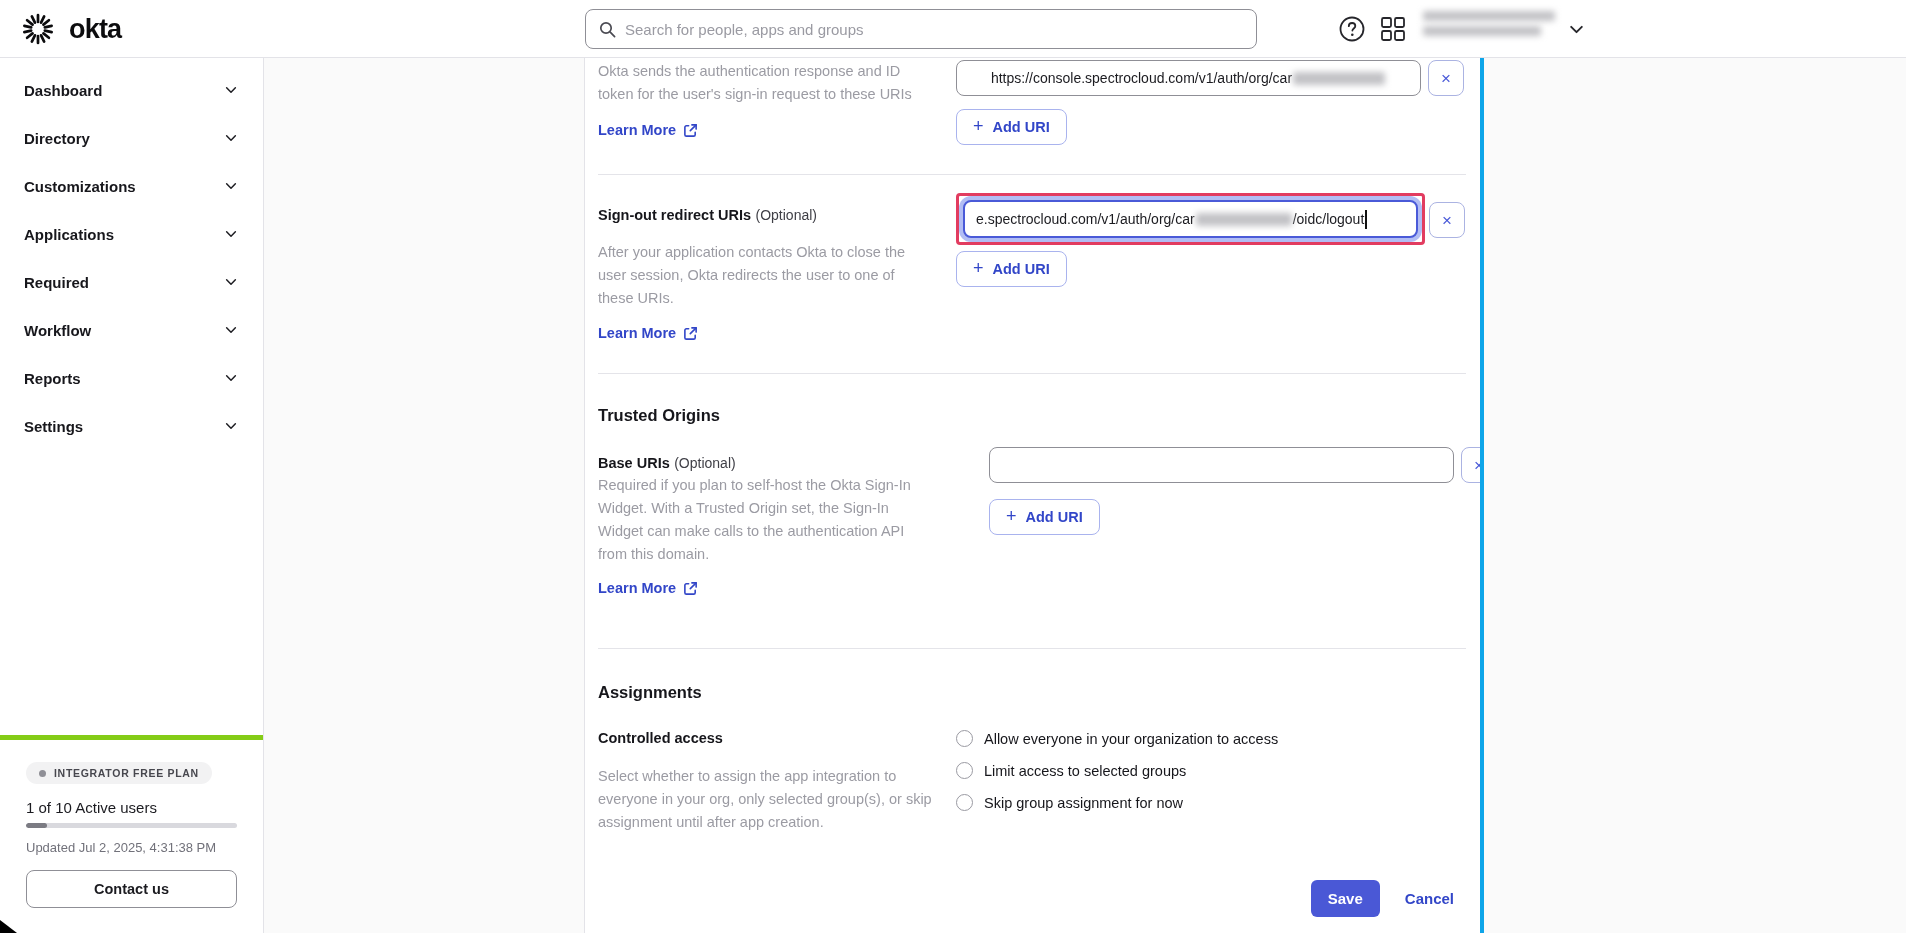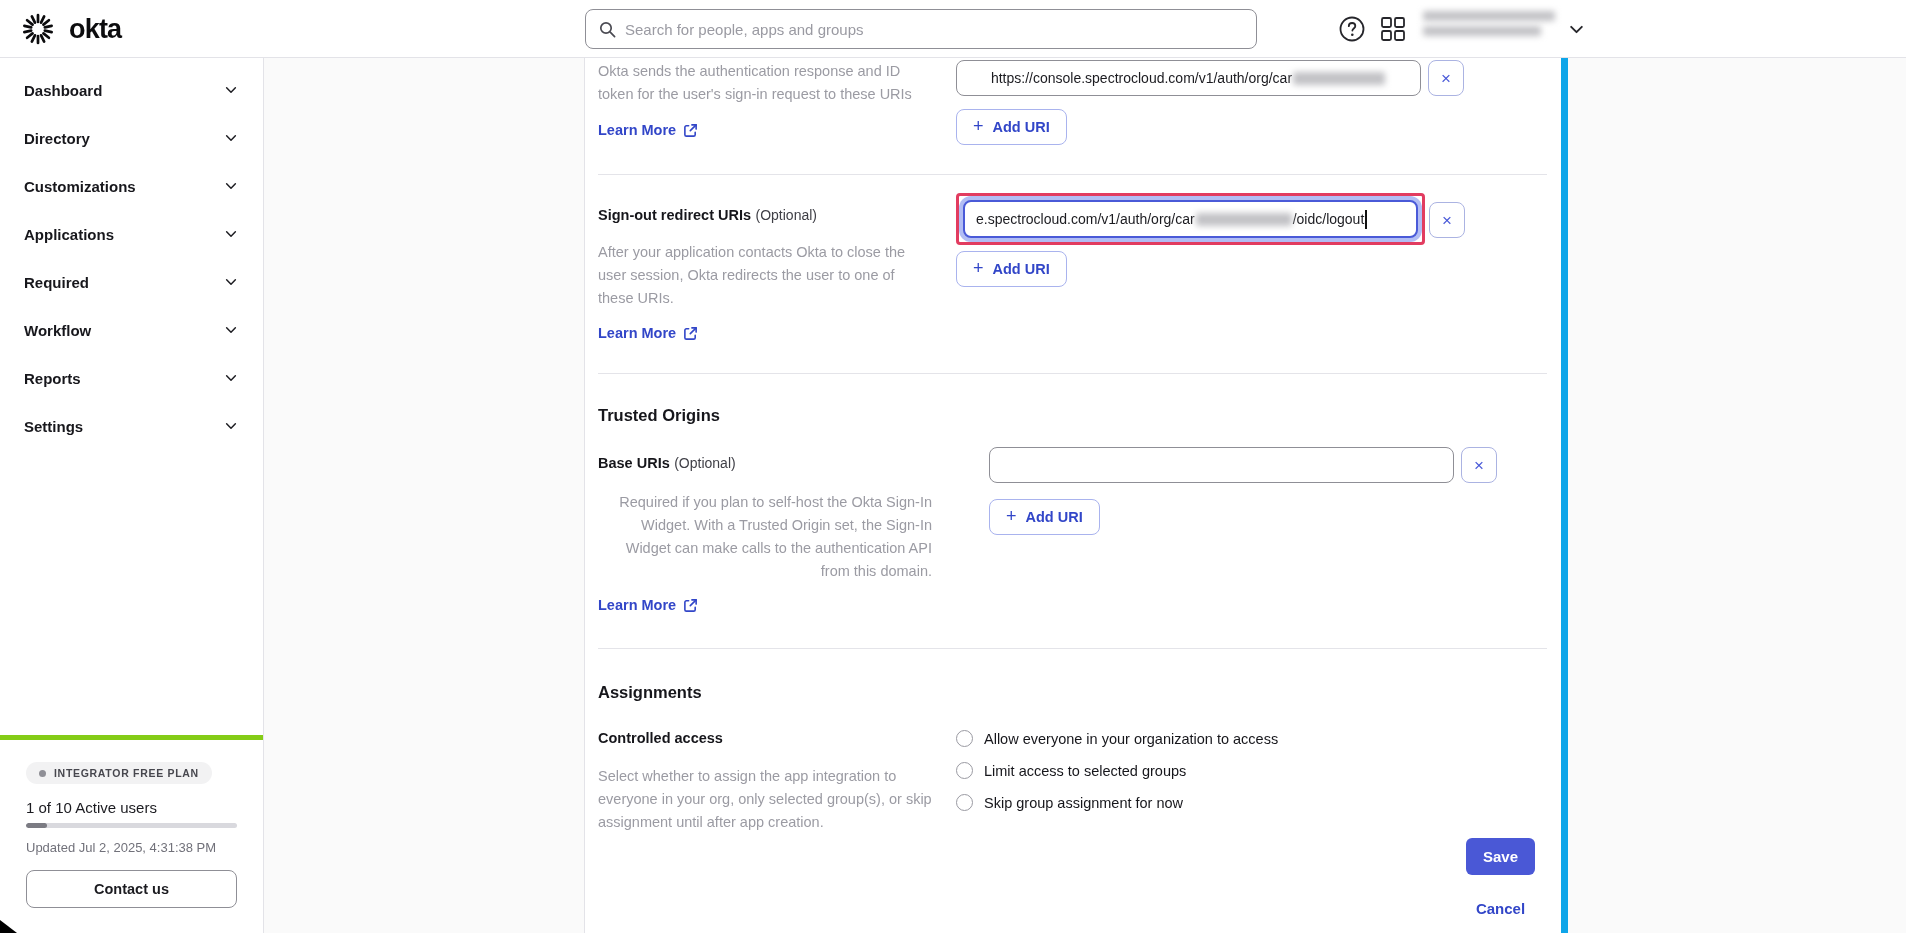--- a/index.html
+++ b/index.html
@@ -39,22 +39,22 @@
   .progress { margin-top:7px; height:5px; background:#d9d9de; border-radius:3px; overflow:hidden; }
   .progress-fill { height:100%; background:#7b7b83; border-radius:3px; }
   .updated { margin-top:12px; font-size:13px; color:#71717a; }
   .contact-btn { margin-top:15px; width:100%; height:38px; background:#fff;
     border:1px solid #8f8f96; border-radius:8px; font-size:14.5px; font-weight:700;
     color:#1b1b20; cursor:pointer; font-family:"Liberation Sans", sans-serif; }
   .cursor-arrow { position:fixed; left:0; bottom:0; width:17px; height:13px; background:#000;
     clip-path:polygon(0 0, 100% 100%, 0 100%); z-index:50; }
 
   
-  .panel { position:fixed; left:584px; top:58px; bottom:0; width:984px; background:#fff;
-    border-left:1px solid #e3e3e8; border-right:7px solid #0ea5e9; overflow:hidden; z-index:10; }
+  .panel { position:fixed; left:584px; top:58px; bottom:0; width:900px; background:#fff;
+    border-left:1px solid #e3e3e8; border-right:4px solid #0ea5e9; overflow:hidden; z-index:10; }
   .divider { height:1px; background:#e4e4e9; margin:0 14px 0 13px; }
   .row { display:flex; padding-left:13px; padding-right:20px; }
   .col-label { width:345px; flex:none; }
   .col-control { margin-left:13px; flex:1; }
   .desc { width:334px; font-size:14.5px; line-height:23px; color:#9b9ba3; }
   .field-label { font-size:14.5px; font-weight:700; color:#16161b; }
   .optional { font-weight:400; color:#3f3f46; font-size:14px; }
   .learn-more { display:inline-flex; align-items:center; gap:7px; color:#3246c8;
     font-size:14.5px; font-weight:700; cursor:pointer; text-decoration:none; }
   .section-heading { font-size:16.5px; font-weight:700; color:#16161b; margin-left:13px; }
@@ -76,21 +76,21 @@
     box-shadow:0 0 0 4px #b2bdf4; background:#fff; display:flex; align-items:center;
     padding:0 11px; font-size:14px; color:#1b1b20; white-space:nowrap; }
   .caret { width:2px; height:19px; background:#111; margin-left:1px; flex:none; }
   .url-redact { height:13px; margin:0 1px; flex:none; }
 
   .radio-row { display:flex; align-items:center; gap:11px; height:25px; cursor:pointer; }
   .radio { width:17px; height:17px; border-radius:50%; border:1.5px solid #9a9aa2;
     background:#fff; flex:none; }
   .radio-label { font-size:14.5px; color:#16161b; }
 
-  .panel-footer { position:absolute; right:26px; bottom:16px; display:flex; align-items:center; gap:25px;flex-direction:column; }
+  .panel-footer { position:absolute; right:26px; bottom:16px; display:flex; align-items:center; gap:25px; }
   .save-btn { height:37px; padding:0 17px; background:#4a58d6; border:none; border-radius:6px;
     color:#fff; font-size:15px; font-weight:700; cursor:pointer; font-family:"Liberation Sans", sans-serif; }
   .cancel-btn { color:#3246c8; font-size:15px; font-weight:700; cursor:pointer; }
 
   svg { display:block; }
 </style>
 </head>
 <body>
 
 <div class="topbar">
@@ -292,21 +292,21 @@
   <div class="divider"></div>
 
   <div style="height:274px;">
     <div class="section-heading" style="padding-top:32px;">Trusted Origins</div>
     <div class="row" style="margin-top:22px;gap:33px;">
       <div class="col-label" style="padding-top:7px;">
         <div>
           <span class="field-label">Base URIs</span>
           <span class="optional">(Optional)</span>
         </div>
-        <div class="desc" style="margin-top:19px;text-align:right;">Required if you plan to self-host the Okta Sign-In Widget. With a Trusted Origin set, the Sign-In Widget can make calls to the authentication API from this domain.</div>
+        <div class="desc" style="margin-top:2px;">Required if you plan to self-host the Okta Sign-In Widget. With a Trusted Origin set, the Sign-In Widget can make calls to the authentication API from this domain.</div>
         <a class="learn-more" style="margin-top:14px;">
           <span>Learn More</span>
           <svg width="15" height="15" viewBox="0 0 16 16">
             <path d="M6 3H3.6C2.7 3 2 3.7 2 4.6v7.8C2 13.3 2.7 14 3.6 14h7.8c.9 0 1.6-.7 1.6-1.6V10" fill="none" stroke="#3246c8" stroke-width="1.7" stroke-linecap="round"></path>
             <path d="M9.5 2H14v4.5" fill="none" stroke="#3246c8" stroke-width="1.7" stroke-linecap="round" stroke-linejoin="round"></path>
             <path d="M14 2 7.8 8.2" fill="none" stroke="#3246c8" stroke-width="1.7" stroke-linecap="round"></path>
           </svg>
         </a>
       </div>
       <div class="col-control">

